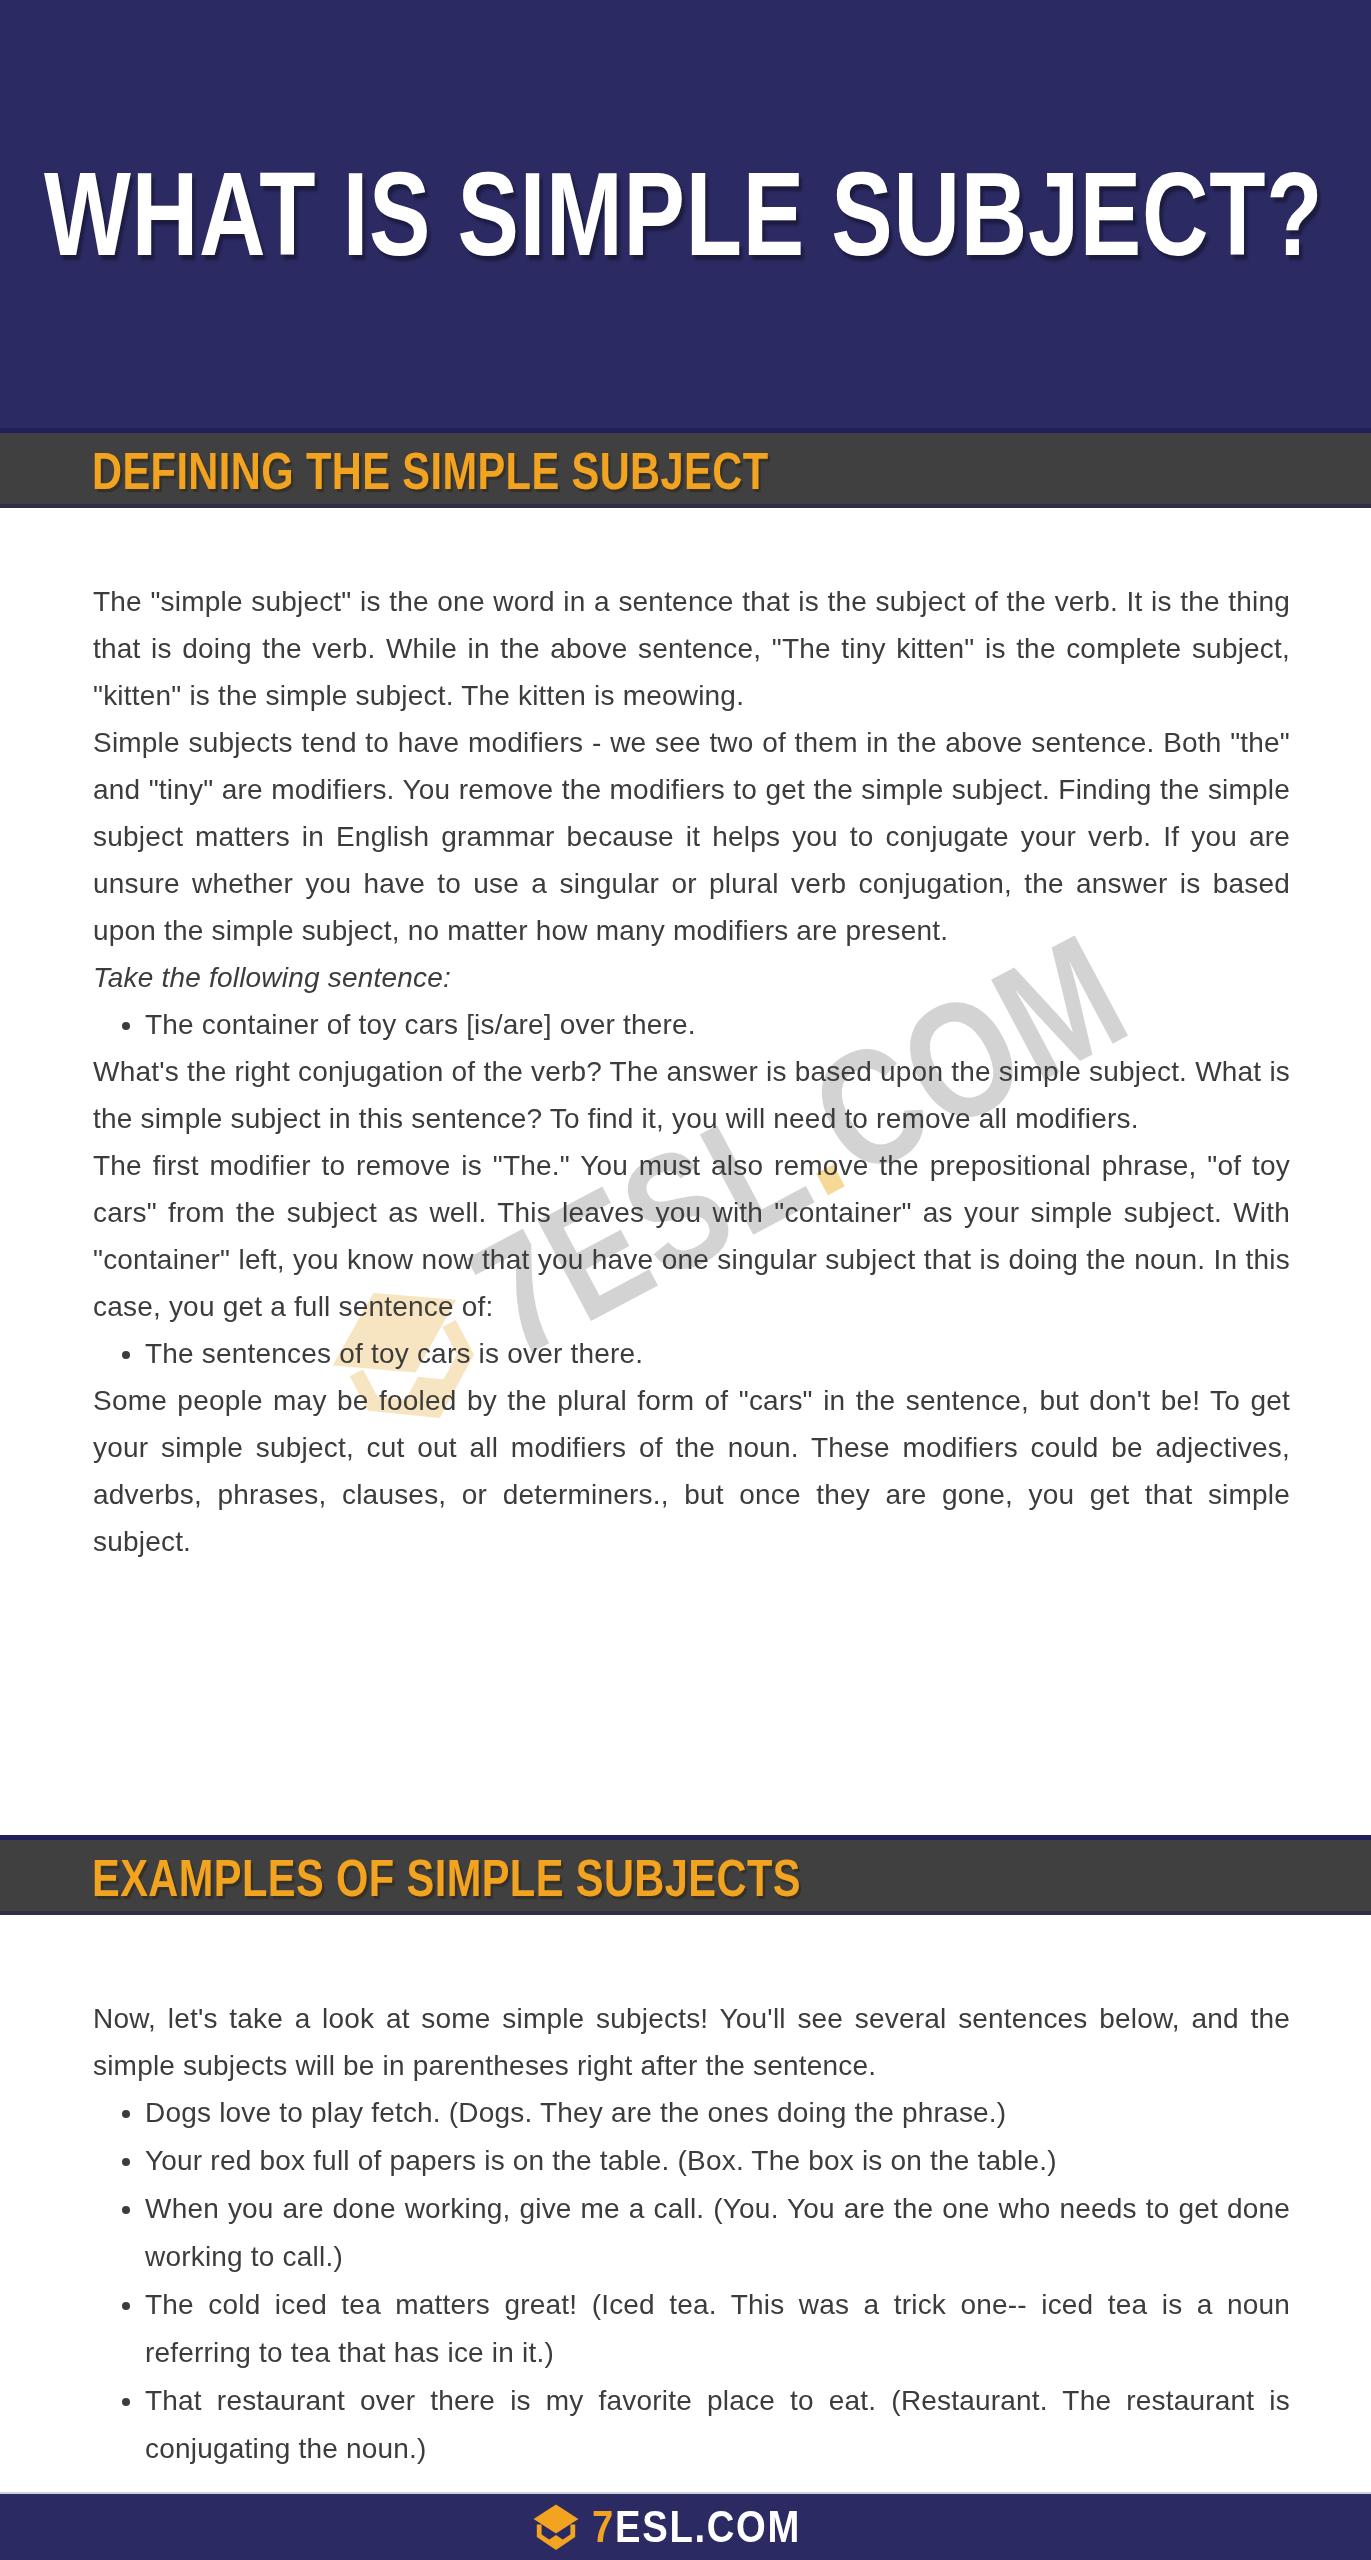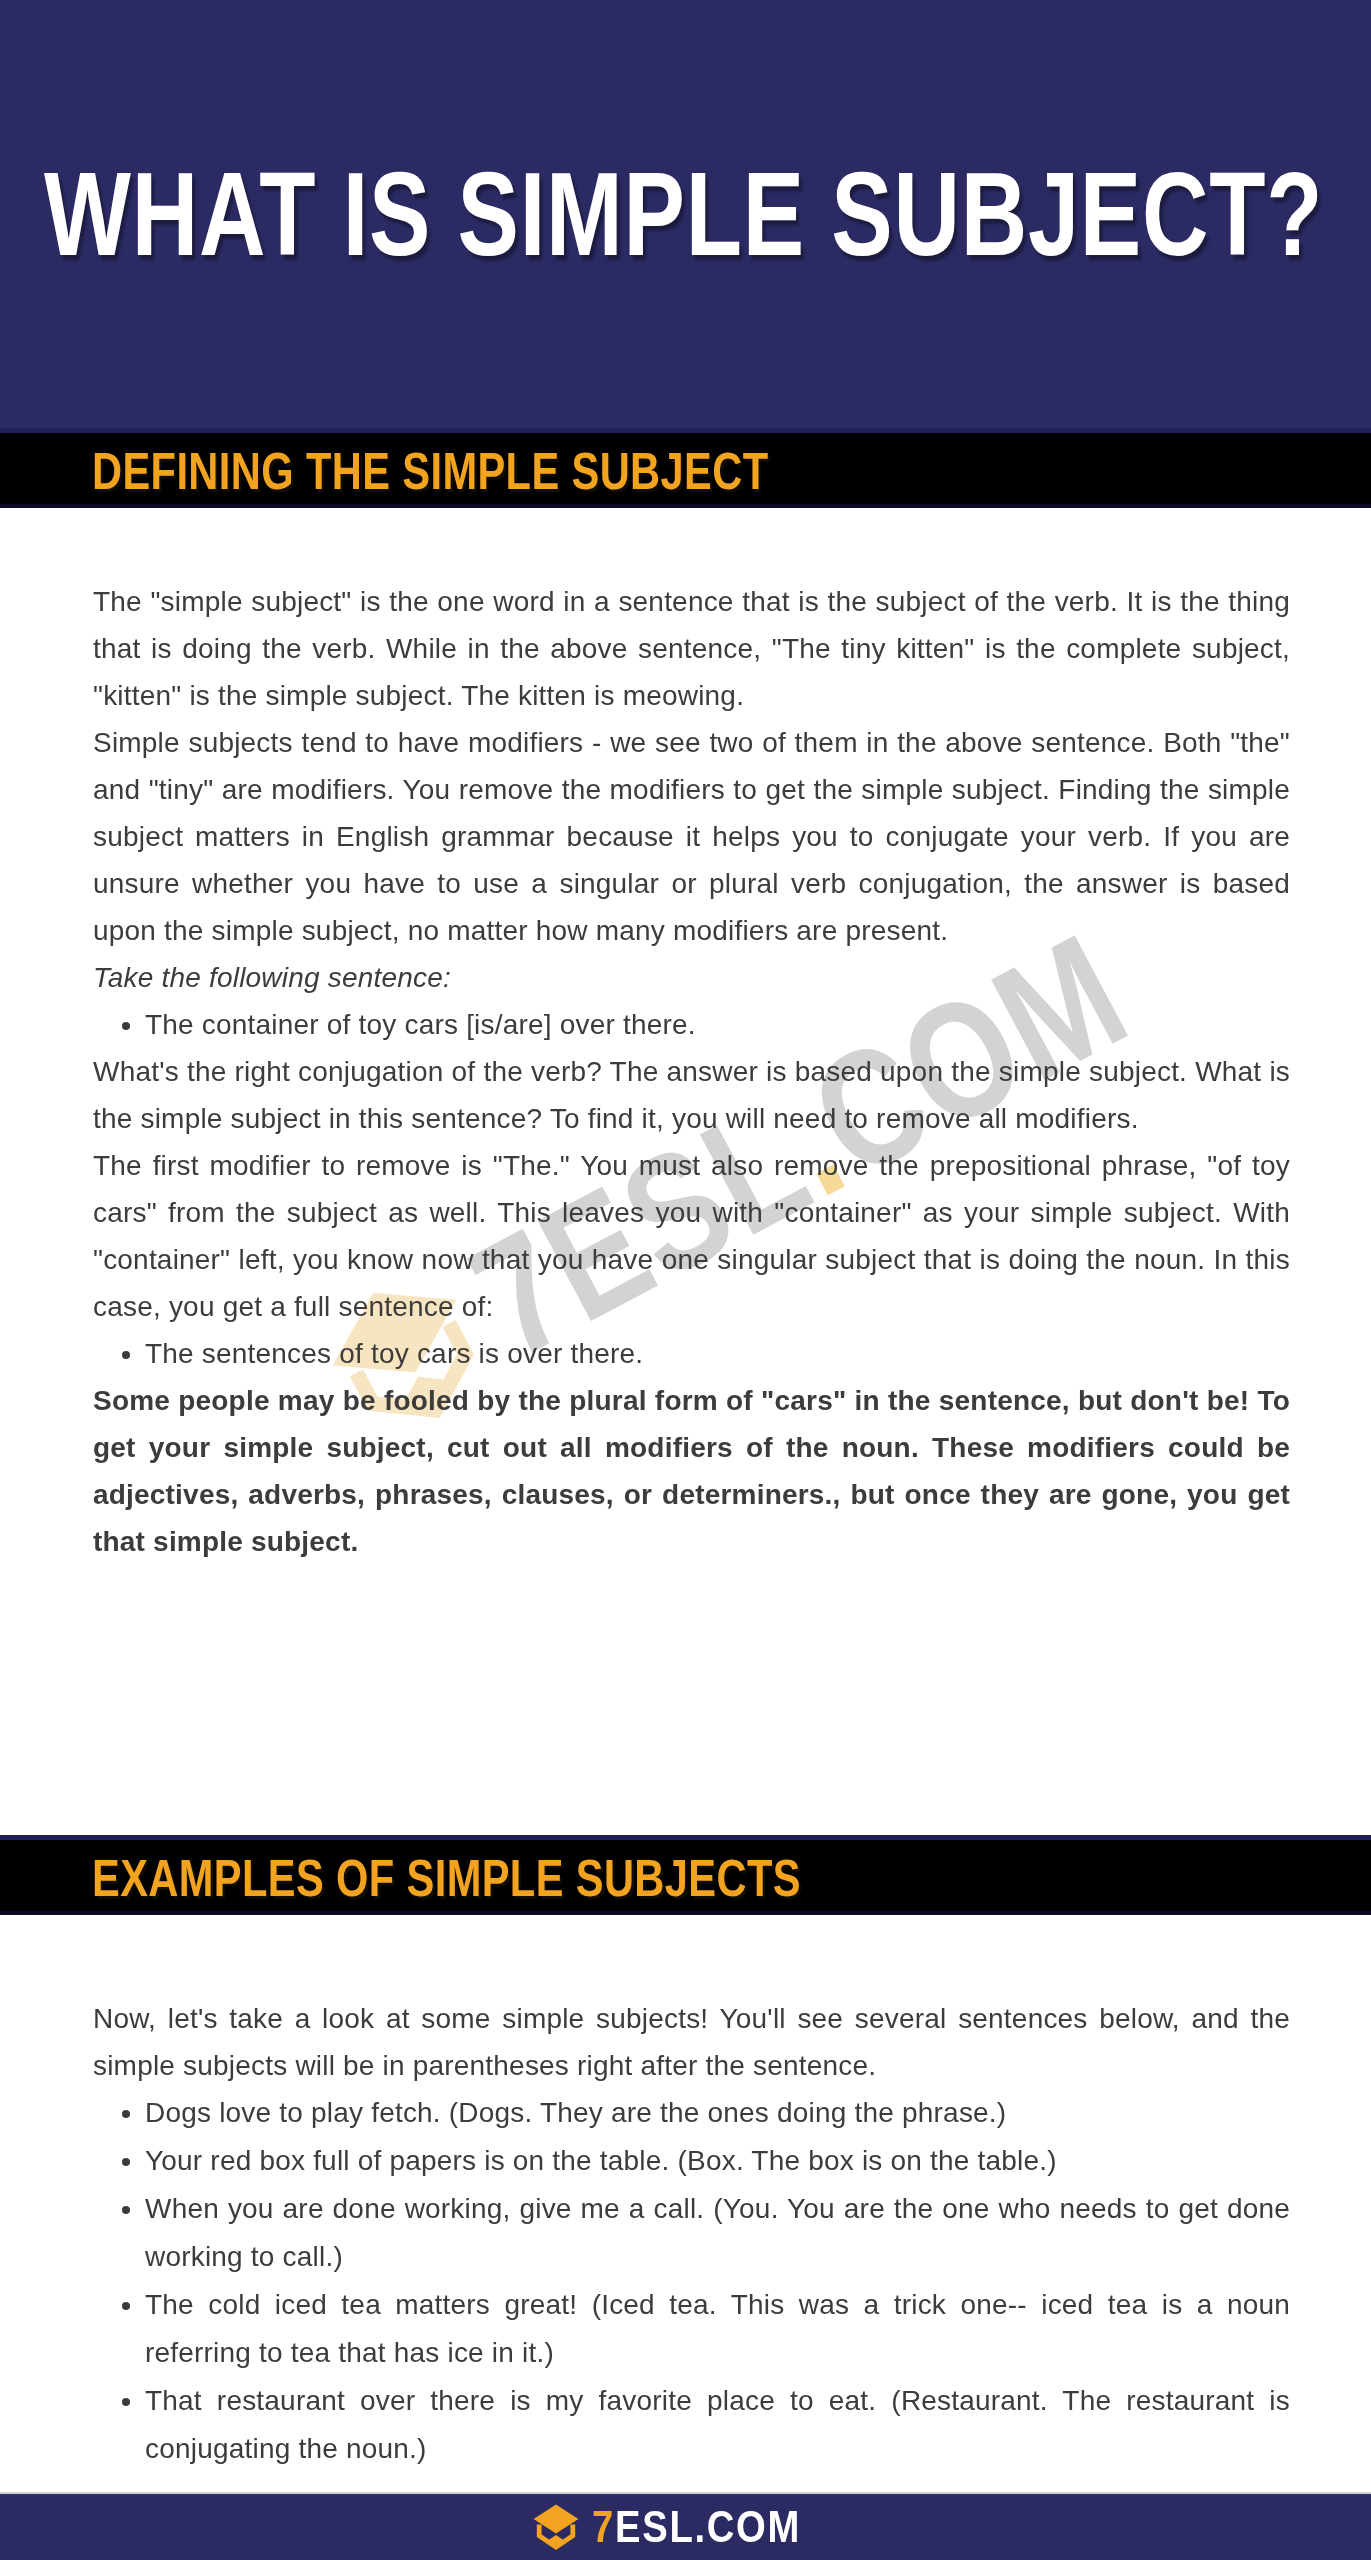--- a/index.html
+++ b/index.html
@@ -23,21 +23,21 @@
   .hero-title {
     color:#ffffff; font-weight:bold; font-size:118px;
     display:inline-block; white-space:nowrap;
     transform:scaleX(0.78); transform-origin:left center;
     letter-spacing:1px;
     text-shadow:4px 5px 3px rgba(0,0,0,0.35);
   }
 
   
   .banner {
-    height:80px; background:#000000;
+    height:80px; background:#404040;
     border-top:5px solid #21205a;
     display:flex; align-items:center;
     padding-left:92px;
     position:relative; z-index:2;
     box-shadow: inset 0 -4px 0 rgba(25,25,80,0.45);
   }
   .banner-heading {
     color:#f2a31f; font-weight:bold; font-size:52px;
     display:inline-block; white-space:nowrap;
     transform:scaleX(0.80); transform-origin:left center;
@@ -58,21 +58,21 @@
     margin:0; font-size:28px; line-height:47px;
     text-align:justify; letter-spacing:0.2px;
   }
   .content ul {
     margin:0; padding-left:20px; list-style:disc outside;
   }
   .content li {
     font-size:28px; line-height:47px; text-align:justify; letter-spacing:0.2px;margin-left:32px;
   }
   .examples-list li { line-height:48px; }
-  .mt6{margin-top:6px;} .mt8{margin-top:8px;font-weight:bold;} .mt18{margin-top:18px;}
+  .mt6{margin-top:6px;} .mt8{margin-top:8px;} .mt18{margin-top:18px;}
   .mt20{margin-top:20px;} .mt23{margin-top:23px;} .mt25{margin-top:25px;}
   .mt26{margin-top:26px;} .mt31{margin-top:31px;font-style:italic;}
 
   
   .watermark {
     position:absolute; left:340px; top:1290px; height:200px;
     display:flex; align-items:center; gap:18px;
     transform:rotate(-28deg); transform-origin:0 50%;
     z-index:0; pointer-events:none;
   }

